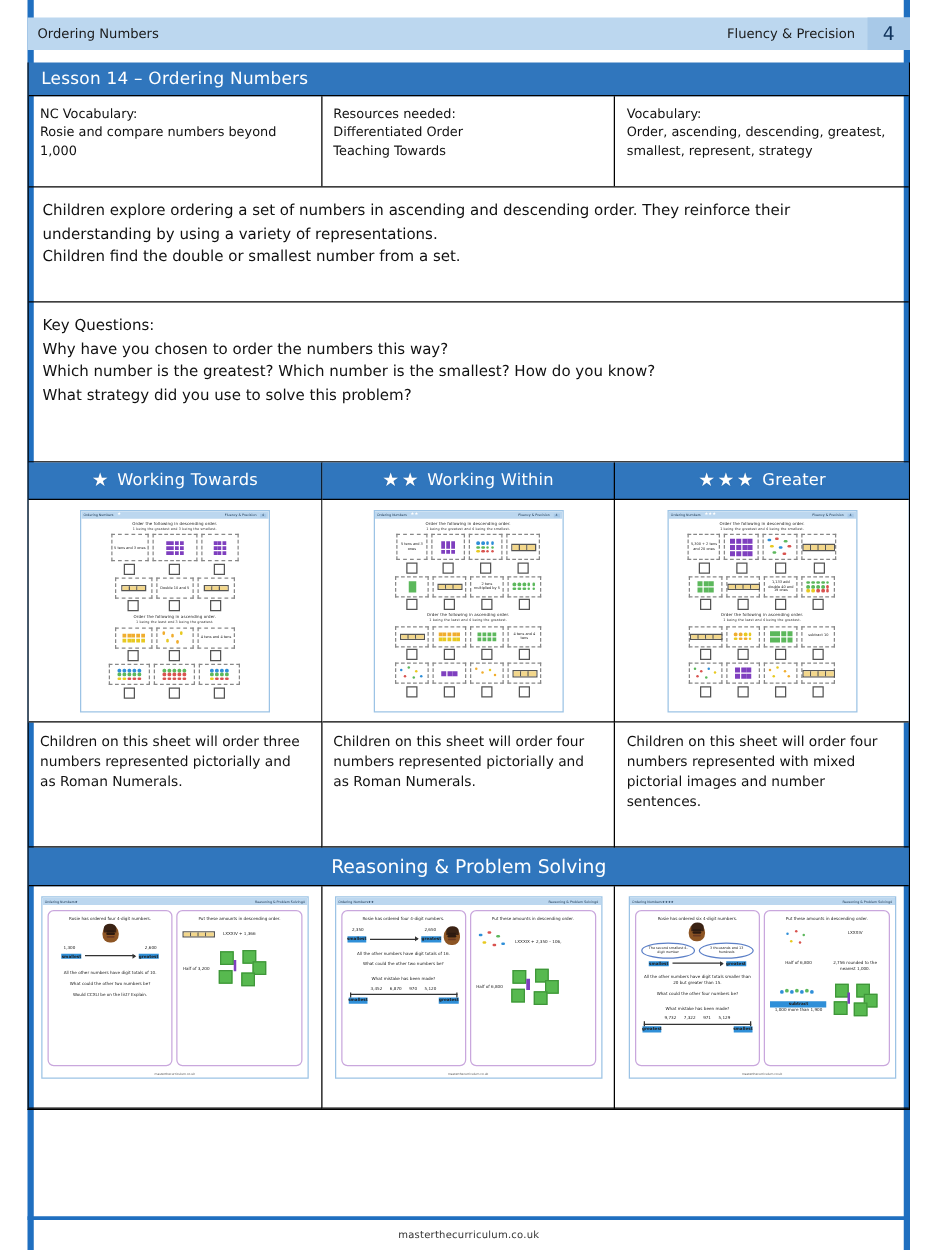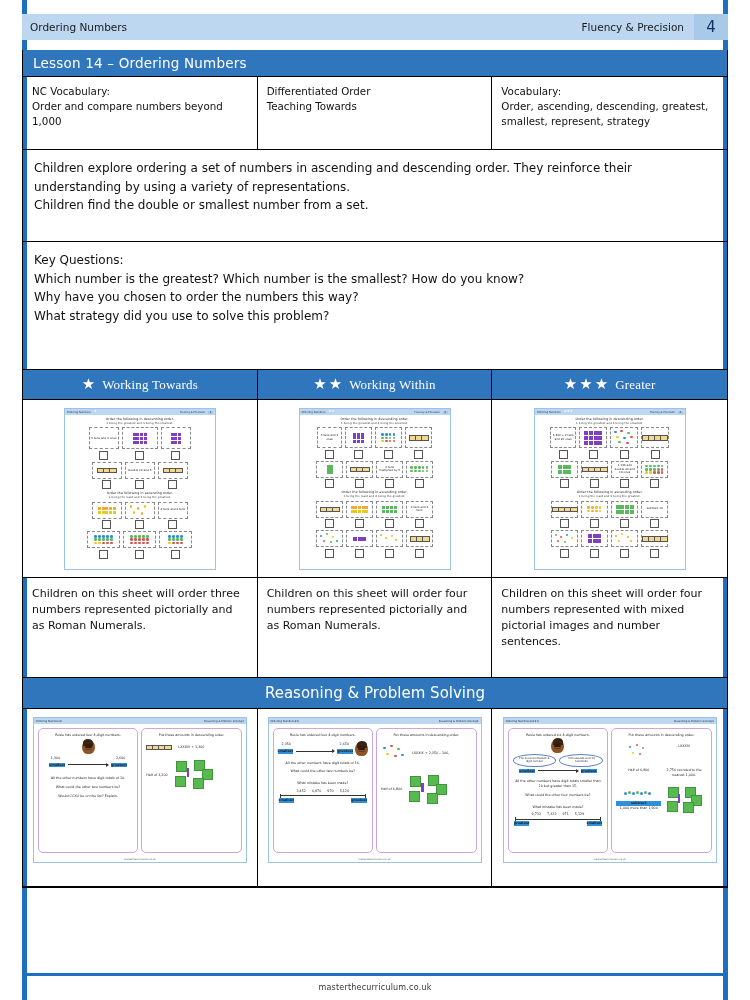--- a/index.html
+++ b/index.html
@@ -64,21 +64,21 @@
   .diffhead .dh{
     width:33.34%;background:#3076bd;color:#fff;
     border-right:1.2px solid #000;border-bottom:1.2px solid #000;
     height:30px;display:flex;align-items:center;justify-content:center;
     gap:7px;box-sizing:border-box;
   }
   .diffhead .dh:last-child{border-right:none;}
   .stars{display:flex;gap:2px;}
   .star{font-size:15px;line-height:1;color:#ffffff;
         text-shadow:0 0 1px #2a5f99;}
-  .dh-label{font-size:13px;letter-spacing:.2px;font-family:Liberation Serif, serif;}
+  .dh-label{font-size:13px;letter-spacing:.2px;}
 
   
   .thumbrow{display:flex;}
   .thumbcell{
     width:33.34%;border-right:1.2px solid #000;border-bottom:1.2px solid #000;
     box-sizing:border-box;padding:8px 6px;
     display:flex;justify-content:center;align-items:flex-start;
     background:#fff;height:178px;
   }
   .thumbcell:last-child{border-right:none;}
@@ -252,42 +252,43 @@
 
   <div class="sheet">
 
     <div class="band">
       <div class="lesson-title">Lesson 14 – Ordering Numbers</div>
     </div>
 
     <div class="row3">
       <div class="cell">
         <span class="lbl">NC Vocabulary:</span>
-        <span class="lbl">Order and compare numbers beyond 1,000</span>
+        <span class="lbl">Rosie and compare numbers beyond 1,000</span>
       </div>
       <div class="cell">
+        <span class="lbl">Resources needed:</span>
         <span class="lbl">Differentiated Order</span>
         <span class="lbl">Teaching Towards</span>
       </div>
       <div class="cell">
         <span class="lbl">Vocabulary:</span>
         <span class="lbl">Order,  ascending, descending, greatest,</span>
         <span class="lbl">smallest, represent, strategy</span>
       </div>
     </div>
 
     <div class="block desc">
       <p>Children explore ordering a set of numbers in ascending and descending order. They reinforce their understanding by using a variety of representations.</p>
       <p>Children find the double or smallest number from a set.</p>
     </div>
 
     <div class="block keyq">
       <p>Key Questions:</p>
+      <p>Why have you chosen to order the numbers this way?</p>
       <p>Which number is the greatest? Which number is the smallest? How do you know?</p>
-      <p>Why have you chosen to order the numbers this way?</p>
       <p>What strategy did you use to solve this problem?</p>
     </div>
 
     <div class="diffhead">
       <div class="dh">
         <span class="stars">
           <span class="star">★</span>
         </span>
         <span class="dh-label">Working Towards</span>
       </div>

